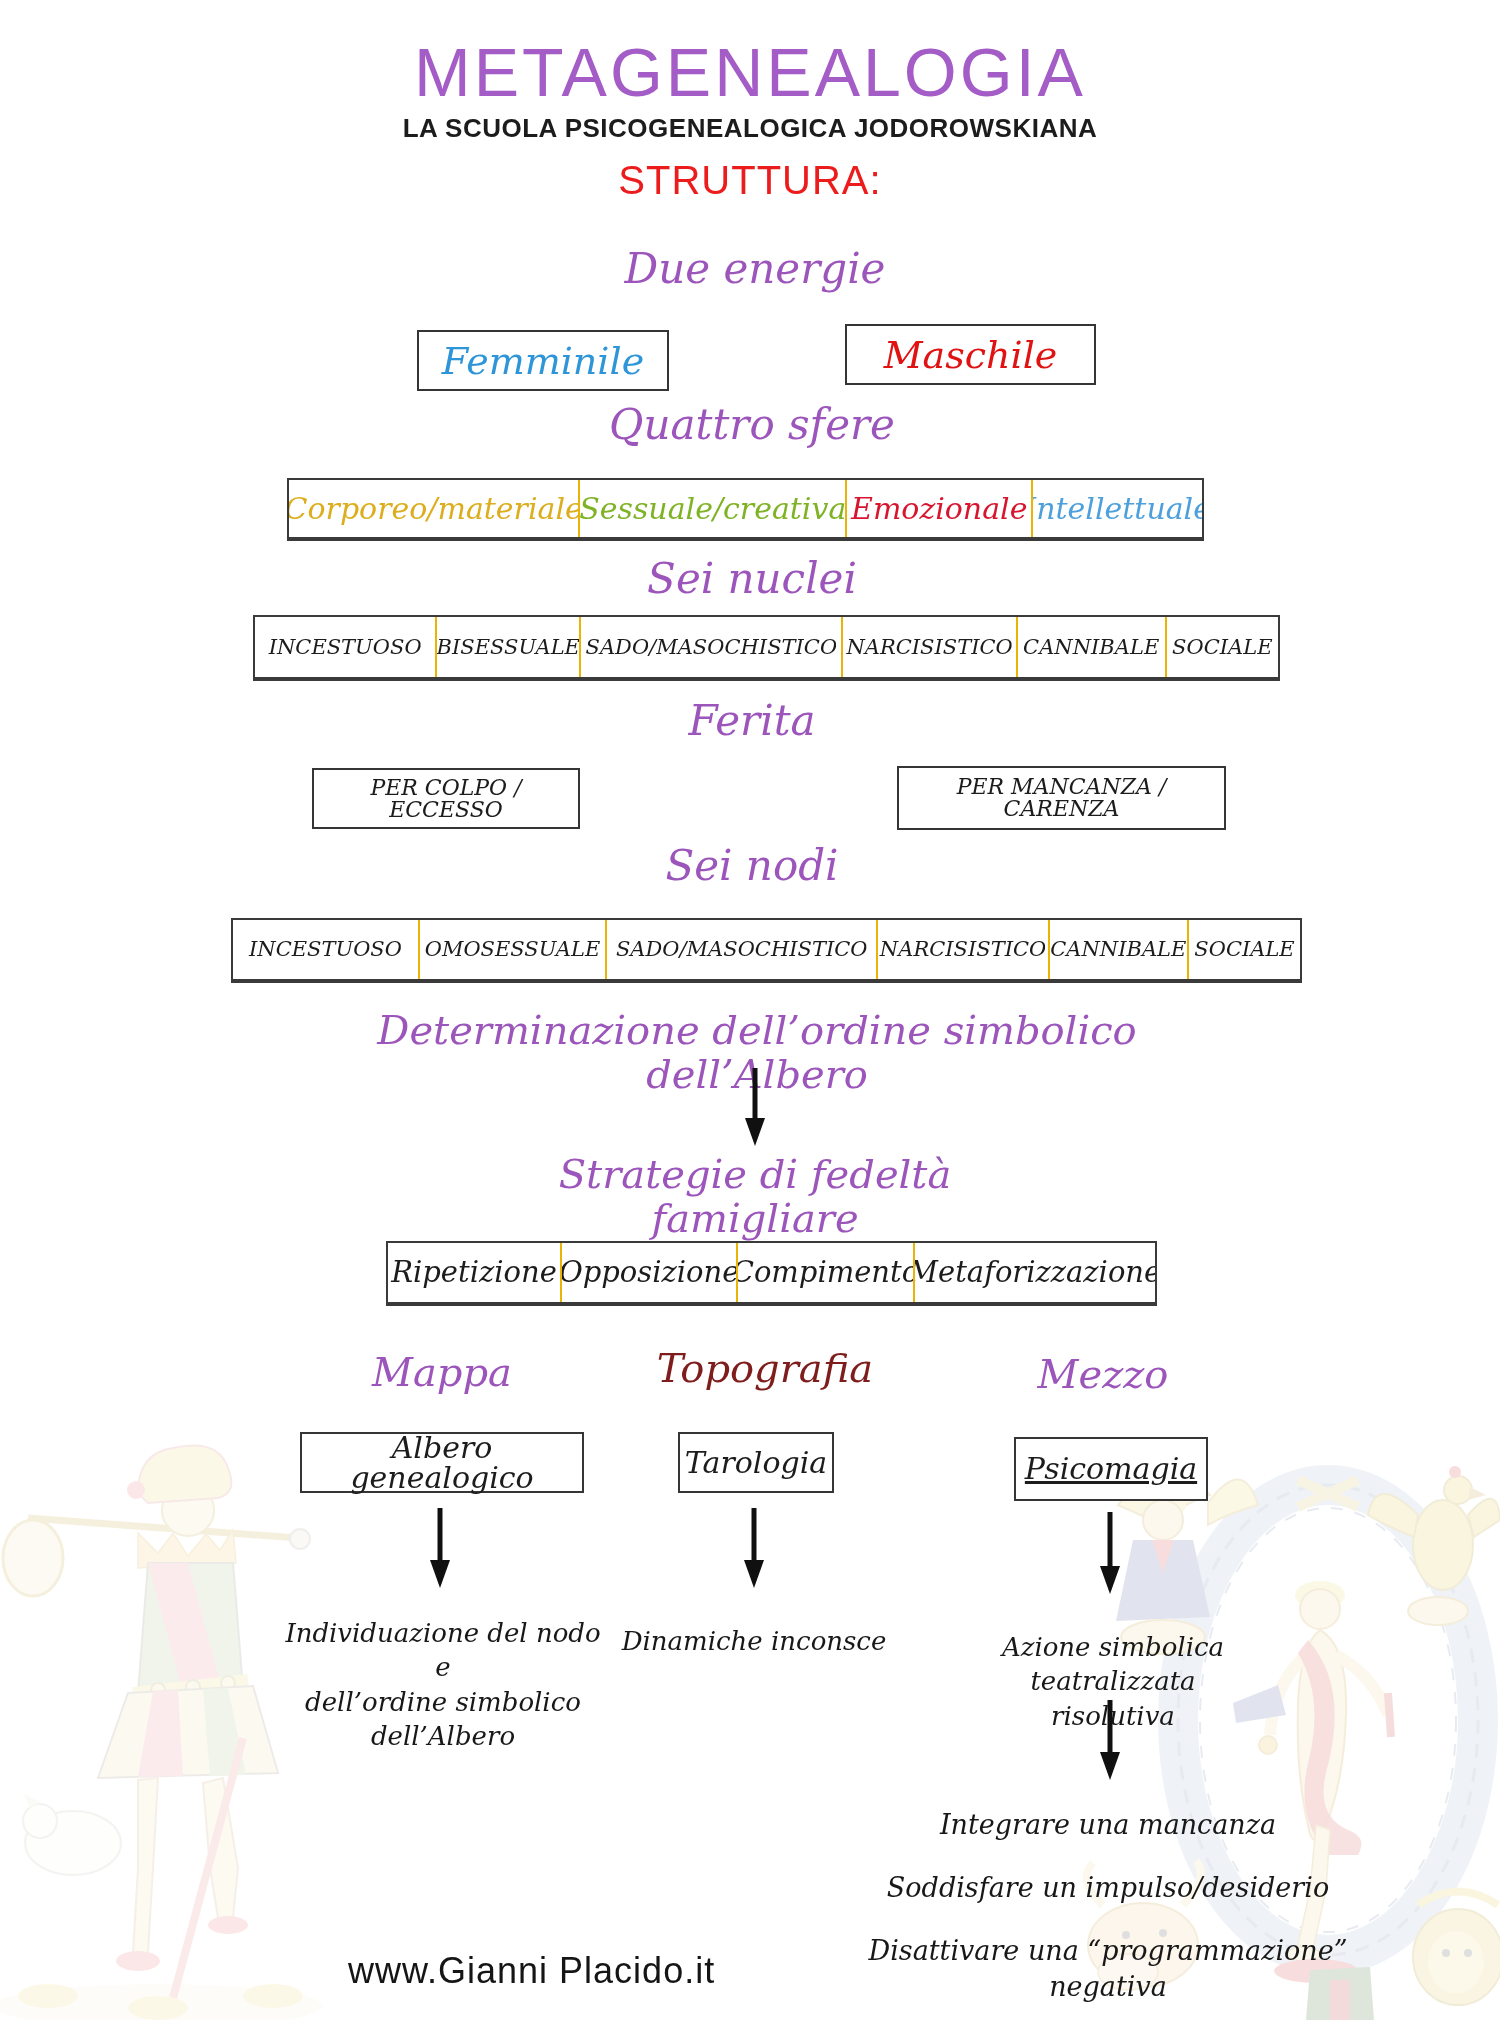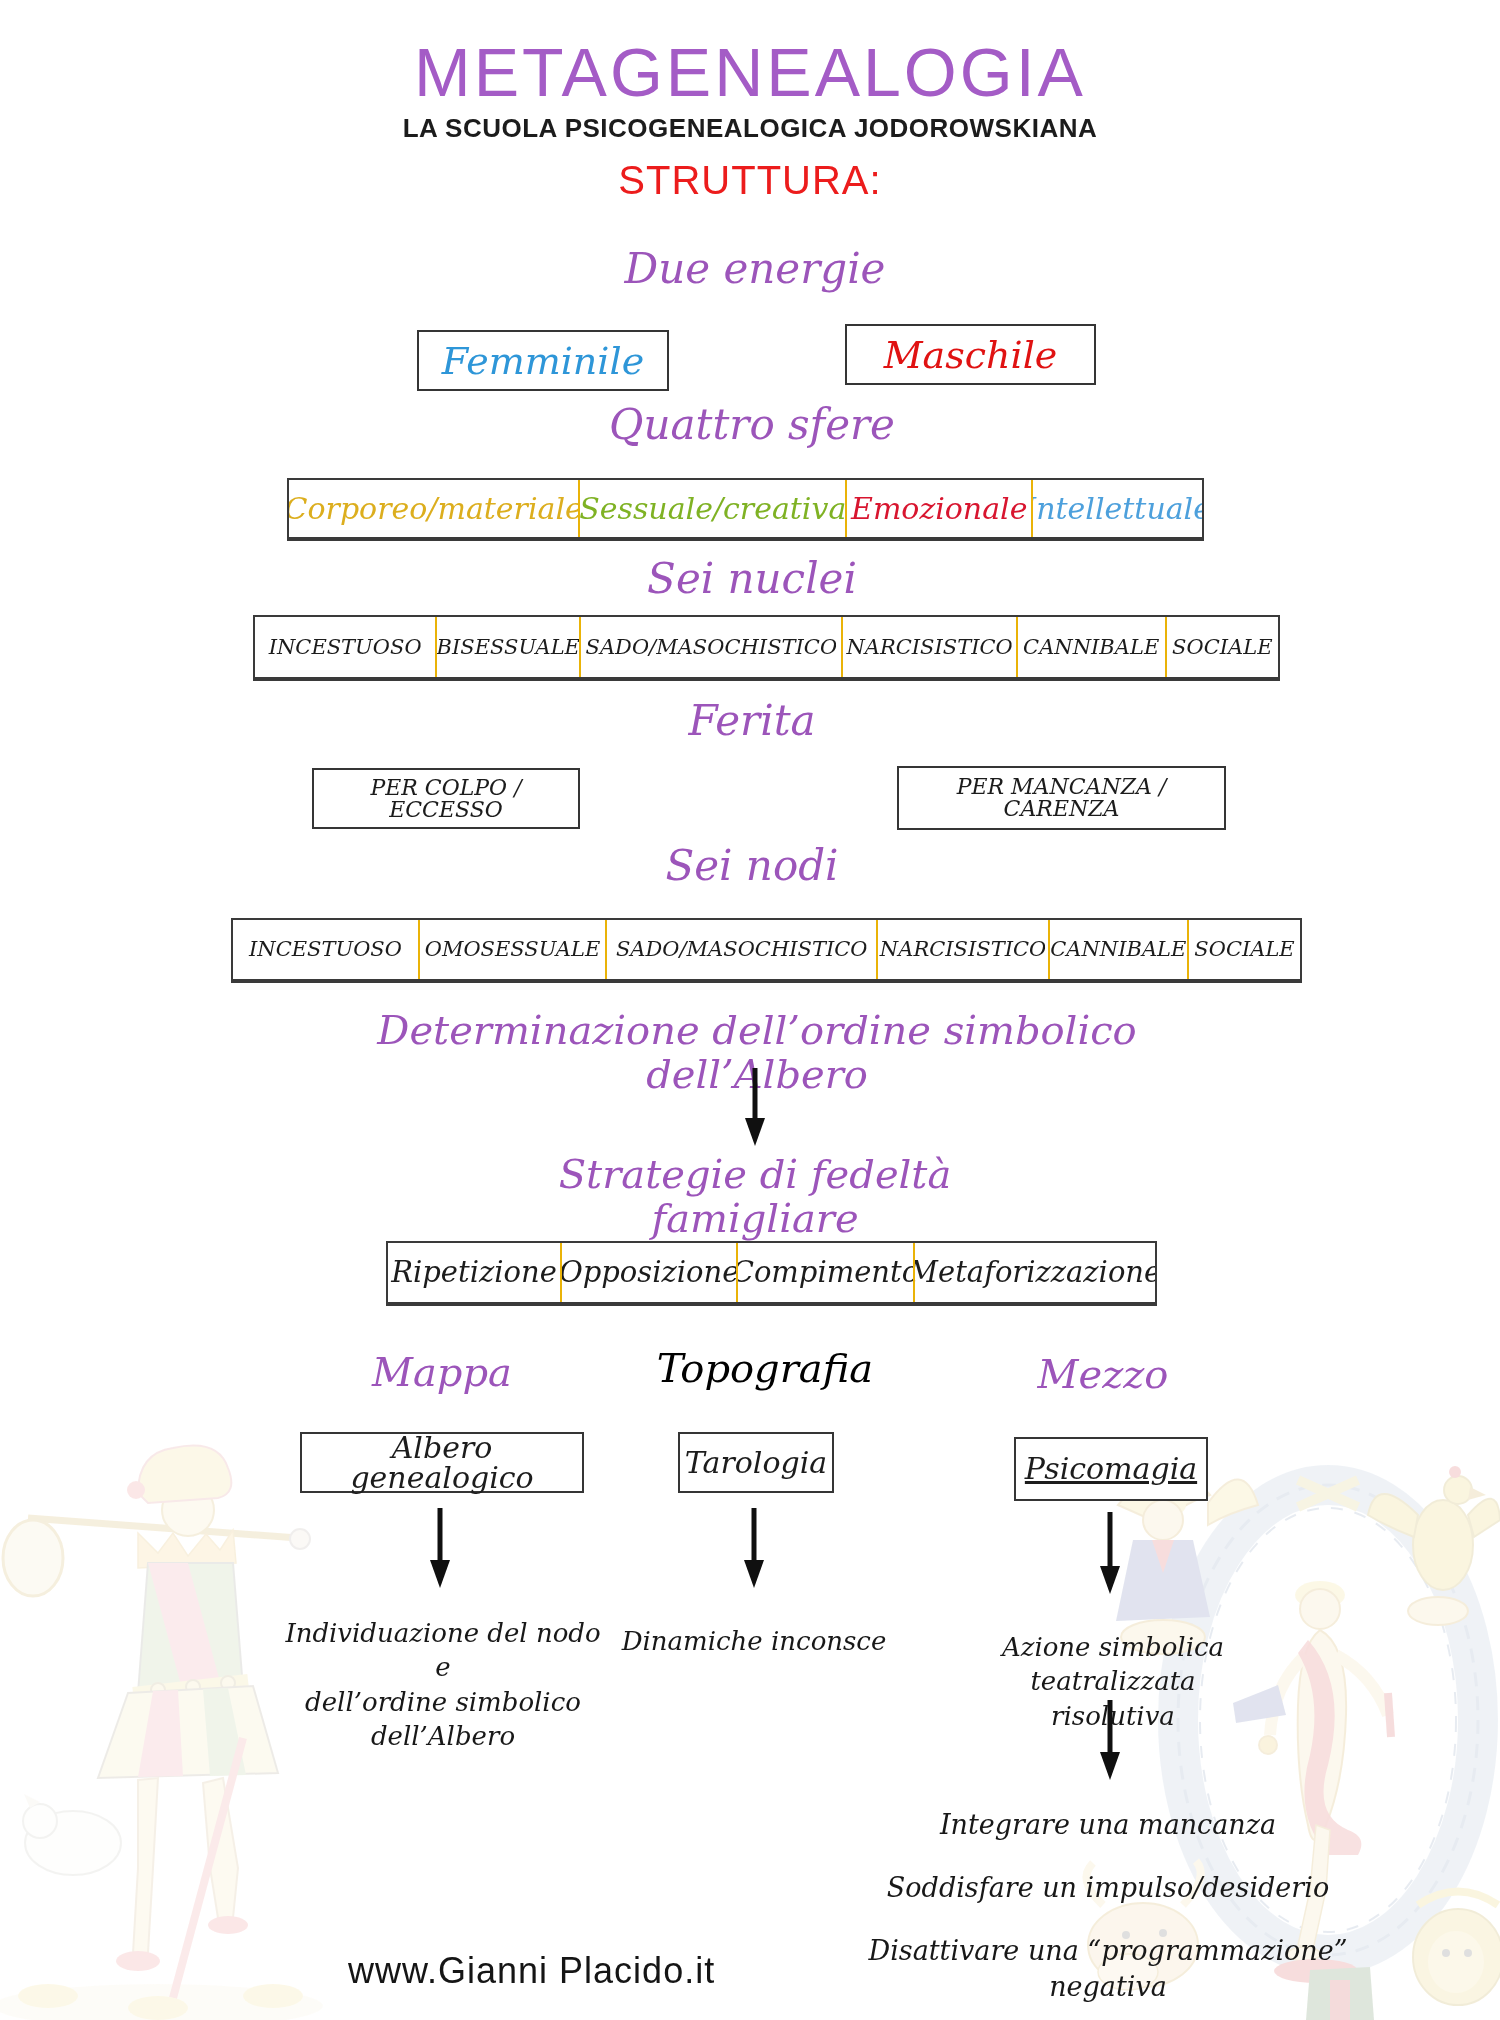--- a/index.html
+++ b/index.html
@@ -178,21 +178,21 @@
 
   <div class="heading" style="left: 455px; top: 1152px; width: 600px; font-size: 40px; color: rgb(156, 85, 186);">Strategie di fedeltà famigliare</div>
   <div class="tbl" style="left:386px; top:1241px; width:767px; height:59px;">
     <div class="cell" style="width:22.6%; font-size:29px;">Ripetizione</div>
     <div class="cell" style="width:22.9%; font-size:29px;">Opposizione</div>
     <div class="cell" style="width:22.9%; font-size:29px;">Compimento</div>
     <div class="cell" style="width:31.6%; font-size:29px;">Metaforizzazione</div>
   </div>
 
   <div class="heading" style="left: 292px; top: 1350px; width: 300px; font-size: 40px; color: rgb(156, 85, 186);">Mappa</div>
-  <div class="heading" style="left: 615px; top: 1346px; width: 300px; font-size: 40px; color: #000000;">Topografia</div>
+  <div class="heading" style="left: 615px; top: 1346px; width: 300px; font-size: 40px; color: #7f1d1d;">Topografia</div>
   <div class="heading" style="left: 953px; top: 1352px; width: 300px; font-size: 40px; color: rgb(156, 85, 186);">Mezzo</div>
 
   <div class="box" style="left:300px; top:1432px; width:280px; height:57px; font-size:30px;">
     <span>Albero genealogico</span>
   </div>
   <div class="box" style="left:678px; top:1432px; width:152px; height:57px; font-size:30px;text-align:right;">
     <span>Tarologia</span>
   </div>
   <div class="box" style="left:1014px; top:1437px; width:190px; height:60px; font-size:30px;text-decoration:underline;">
     <span>Psicomagia</span>

